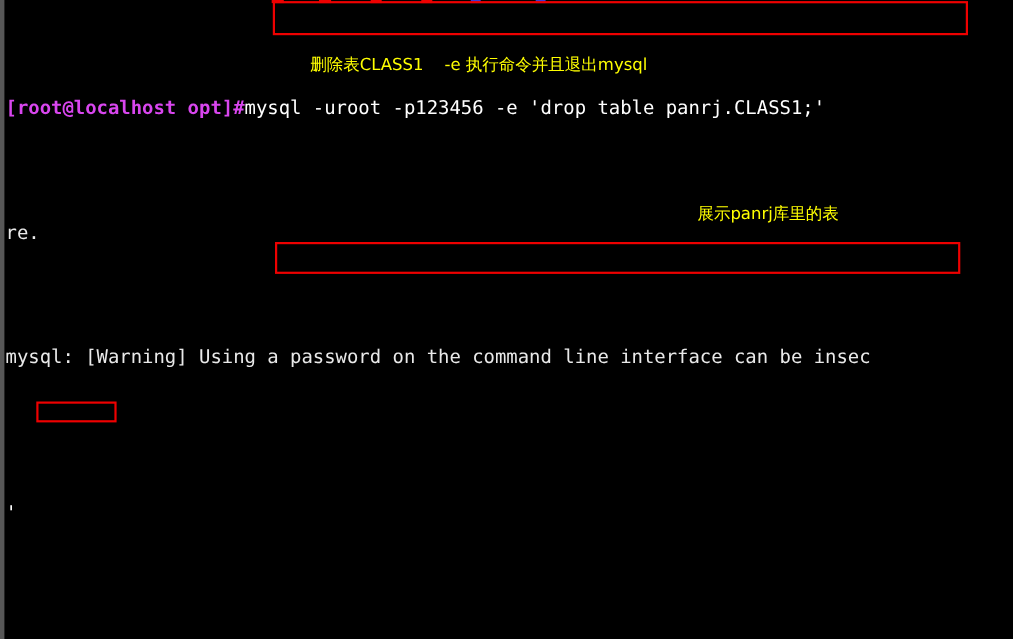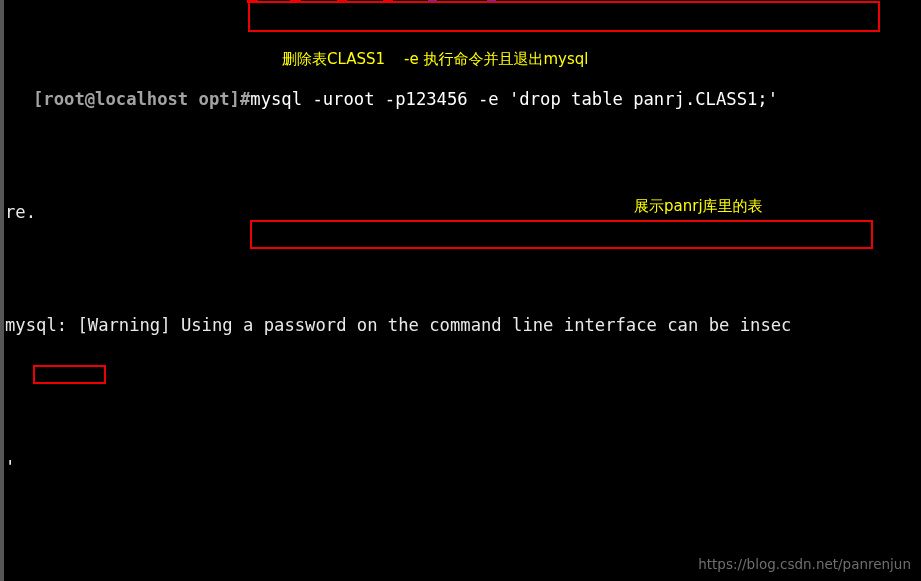--- a/index.html
+++ b/index.html
@@ -31,21 +31,21 @@
     white-space: pre;
     font-size: 17.2px;
     line-height: 28.3px;
     letter-spacing: 0px;
   }
   .line {
     height: 28.3px;
     white-space: pre;
     overflow: hidden;
   }
-  .prompt   { color: #a3a3a3; font-weight: bold; padding-left: 28px; }
+  .prompt   { color: #d946ef; font-weight: bold; }
   .cmd      { color: #ffffff; }
   .out      { color: #e9e9e9; }
 
   
   .redbox {
     position: absolute;
     border: 2px solid #ee0000;
     box-sizing: border-box;
     pointer-events: none;
   }
@@ -56,21 +56,21 @@
   
   .note {
     position: absolute;
     color: #ffff00;
     font-family: "DejaVu Sans", "Liberation Sans", sans-serif;
     font-size: 15px;
     white-space: pre;
     pointer-events: none;
   }
   #note-1 { left: 282px; top: 50px; text-align: center; }
-  #note-2 { left: 634px; top: 185px; margin-top: 12px; }
+  #note-2 { left: 634px; top: 185px; }
   #note-3 { left: 266px; top: 368px; }
 
   
   #watermark {
     position: absolute;
     right: 10px;
     bottom: 9px;
     color: #6e6e6e;
     font-family: "DejaVu Sans", "Liberation Sans", sans-serif;
     font-size: 13.5px;
@@ -149,15 +149,14 @@
 
   </div>
 
   <div class="redbox" id="redbox-1"></div>
   <div class="redbox" id="redbox-2"></div>
   <div class="redbox" id="redbox-3"></div>
 
   <div class="note" id="note-1">删除表CLASS1    -e 执行命令并且退出mysql</div>
   <div class="note" id="note-2">展示panrj库里的表</div>
 
-  <div id="watermark">https://blog.csdn.net/panrenjun</div>
 
 </div>
 
 </body></html>

